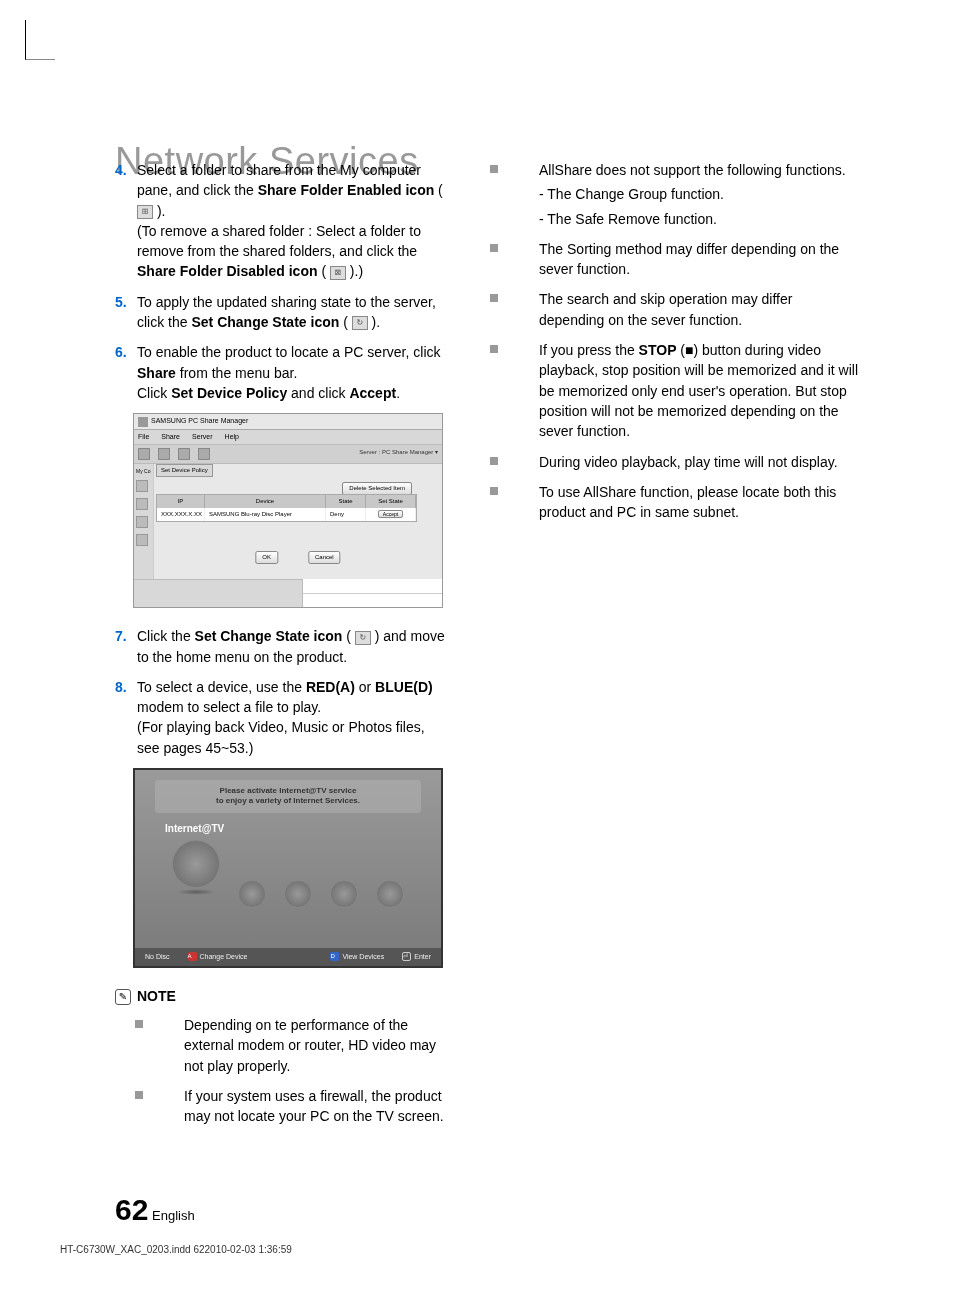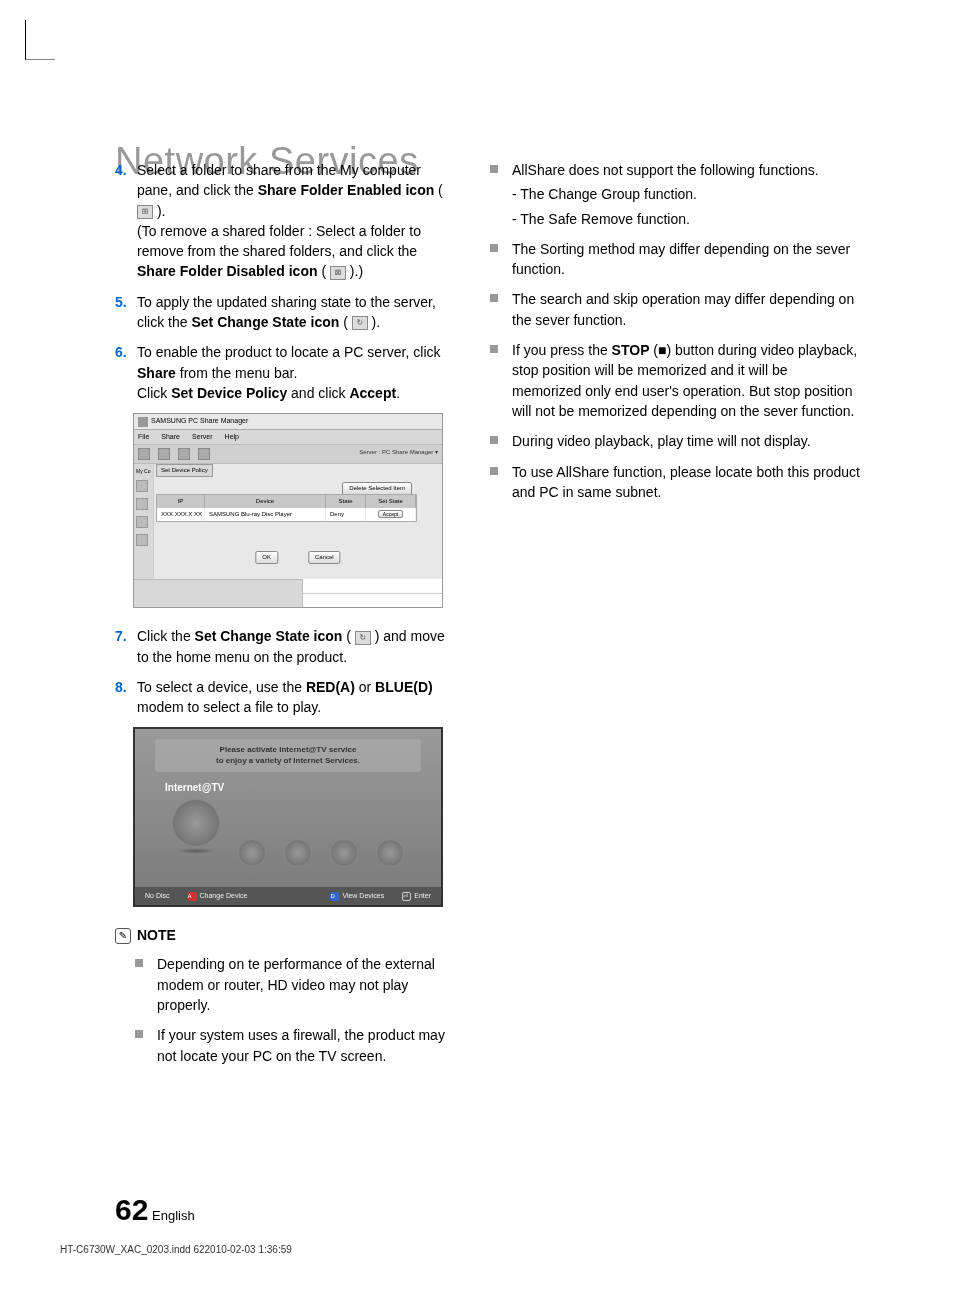--- a/index.html
+++ b/index.html
@@ -171,21 +171,21 @@
     display: flex;
     gap: 30px;
   }
   
   .pcm-bottom { position: absolute; bottom: 0; left: 0; right: 0; height: 28px; background: #d8d8d8; border-top: 1px solid #bbb; }
   .pcm-bottom-grid { position: absolute; right: 0; bottom: 0; width: 140px; height: 28px; background: #fff; border-left: 1px solid #bbb; }
   .pcm-bottom-grid::before { content:''; position:absolute; top:50%; left:0; right:0; border-top:1px solid #ccc; }
   
   .internet-tv {
     width: 310px;
-    height: 180px;
+    height: 200px;
     border: 2px solid #333;
     margin: 10px 0 10px 18px;
     background: linear-gradient(#9a9a9a, #7a7a7a);
     position: relative;
     font-size: 8px;
     overflow: hidden;
   }
   
   .itv-banner {
     background: rgba(180,180,180,0.5);
@@ -271,20 +271,21 @@
     line-height: 14px;
   }
   .note-label {
     font-weight: bold;
     font-size: 14px;
   }
   
   .bullet-item {
     display: flex;
     margin-bottom: 10px;
+    gap: 27px;
   }
   .bullet-item .sq {
     width: 8px;
     height: 8px;
     background: #999;
     margin-top: 5px;
     margin-right: 14px;
     flex-shrink: 0;
   }
   .bullet-item .body {
@@ -413,20 +414,21 @@
       <div class="num">7.</div>
       <div class="body">
         <span>Click the </span><b>Set Change State icon</b><span> ( </span><span class="inline-icon">↻</span><span> ) and move to the home menu on the product.</span>
       </div>
     </div>
 
     <div class="num-item">
       <div class="num">8.</div>
       <div class="body">
         <span>To select a device, use the </span><b>RED(A)</b><span> or </span><b>BLUE(D)</b><span> modem to select a file to play.</span><br>
+        <span>(For playing back Video, Music or Photos files, see pages 45~53.)</span>
       </div>
     </div>
 
     <div class="internet-tv">
       <div class="itv-banner">
         <div>Please activate Internet@TV service</div>
         <div>to enjoy a variety of Internet Services.</div>
       </div>
       <div class="itv-label">Internet@TV</div>
       <div class="itv-icons">

